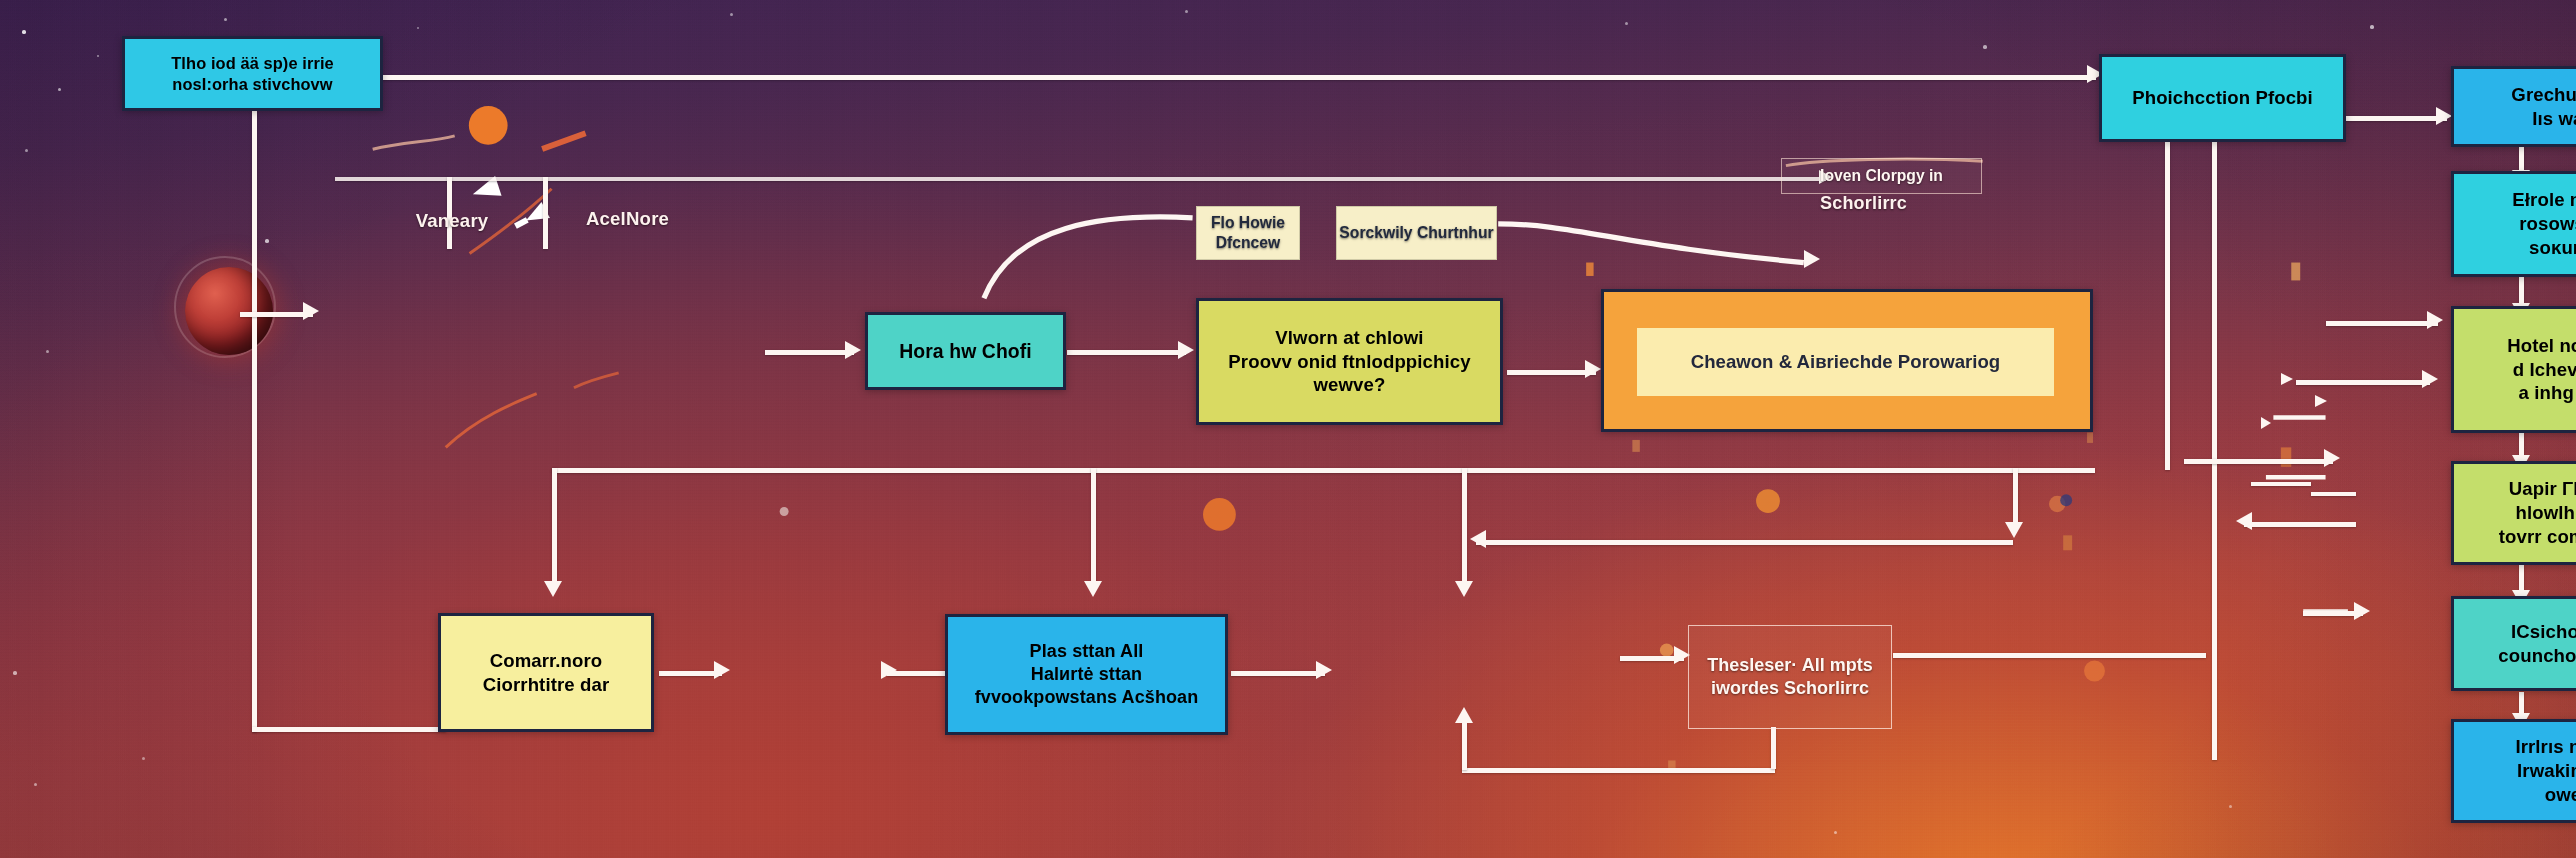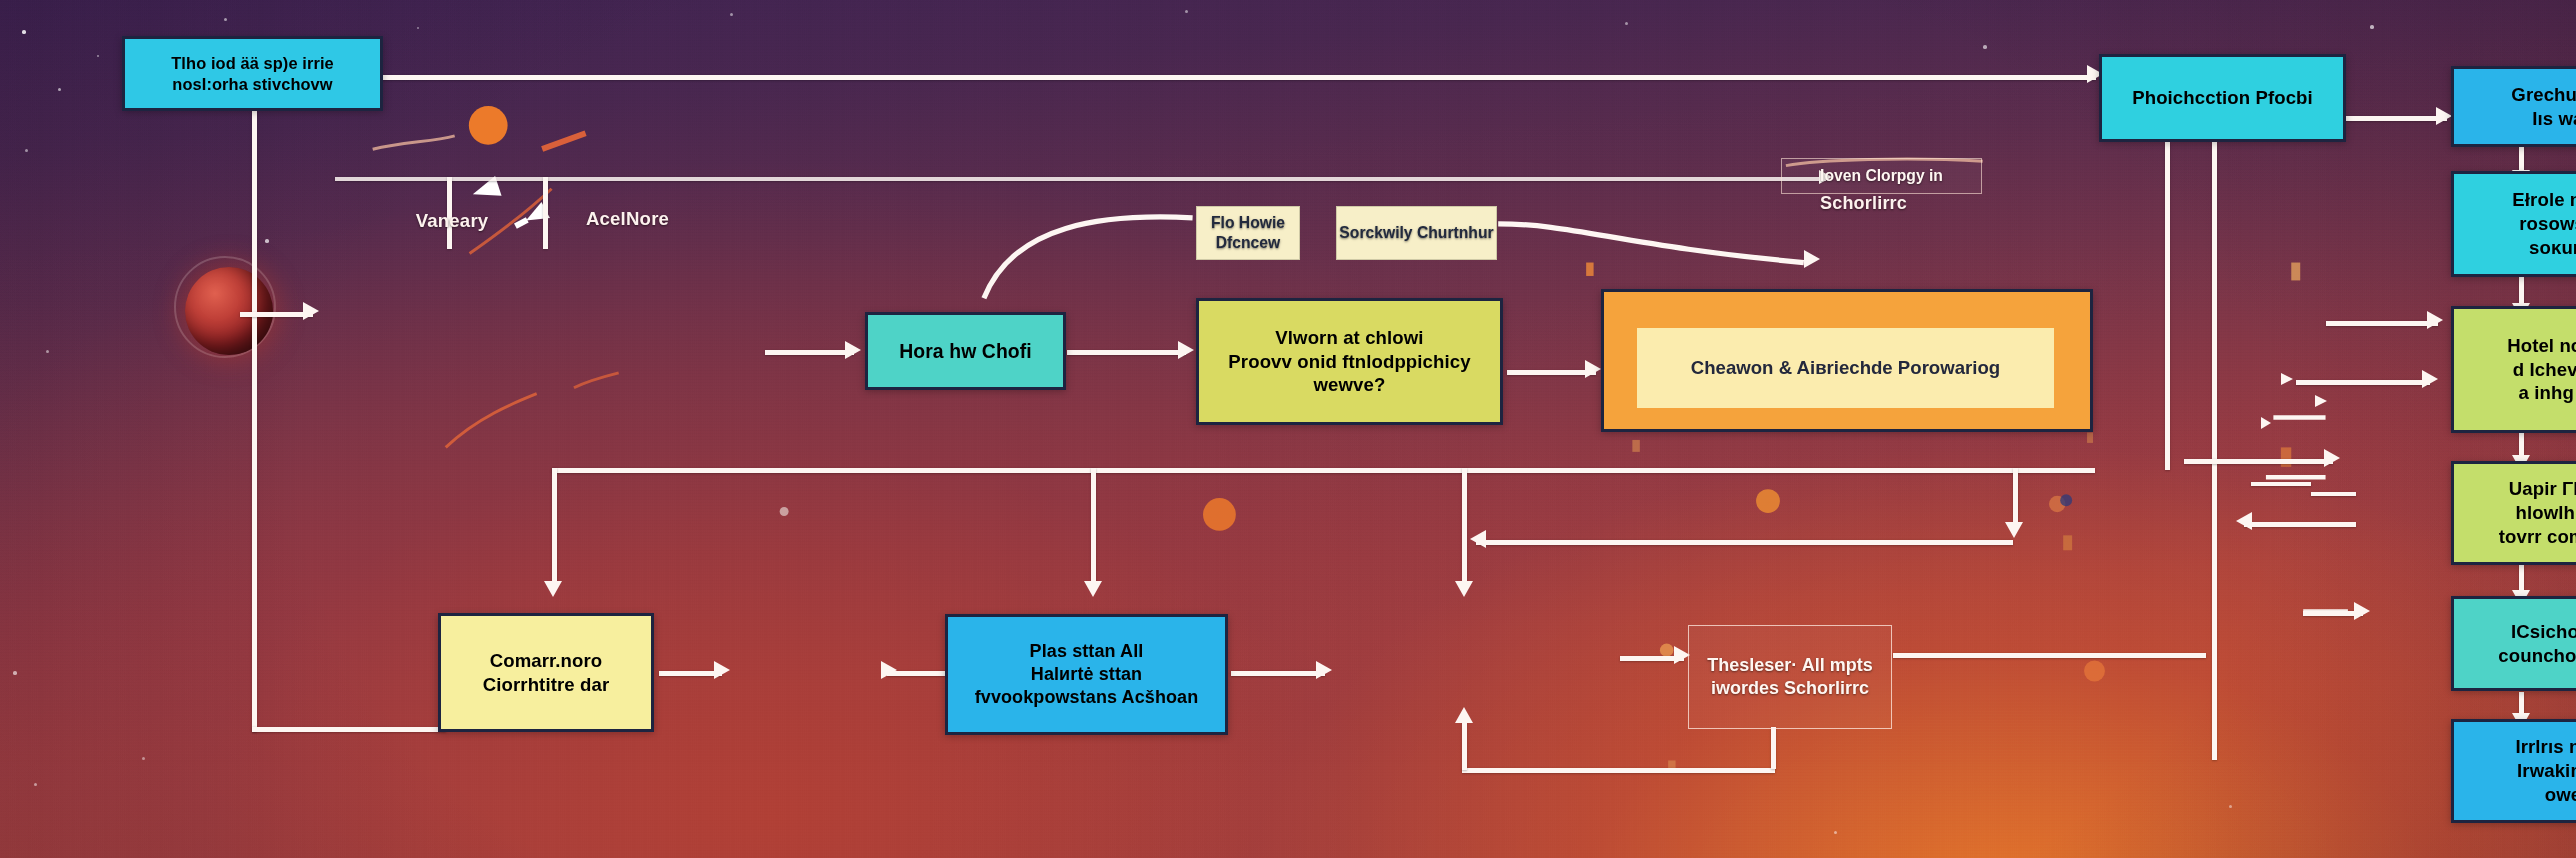--- a/index.html
+++ b/index.html
@@ -281,21 +281,21 @@
 
   <div class="node n-yellow" style="left:1196px;top:298px;width:307px;height:127px;font-size:18.6px;">
     <div>
       <span>Vlworn at chlowi</span>
       <span>Proovv onid ftnlodppichicy</span>
       <span>wewve?</span>
     </div>
   </div>
 
   <div class="node n-orange" style="left:1601px;top:289px;width:492px;height:143px;font-size:0;"></div>
-  <div class="inner-note" style="left:1637px;top:328px;width:417px;height:80px;font-size:18.6px;">
+  <div class="inner-note" style="left:1637px;top:328px;width:417px;height:68px;font-size:18.6px;">
     <span>Cheawon &amp; Aiвriechde Porowariog</span>
   </div>
 
   <div class="node n-cyan2" style="left:2099px;top:54px;width:247px;height:88px;font-size:18.6px;">
     <div>
       <span>Phoichcction Pfocbi</span>
     </div>
   </div>
 
   <div class="node n-lightyellow" style="left:438px;top:613px;width:216px;height:119px;font-size:18.6px;">

